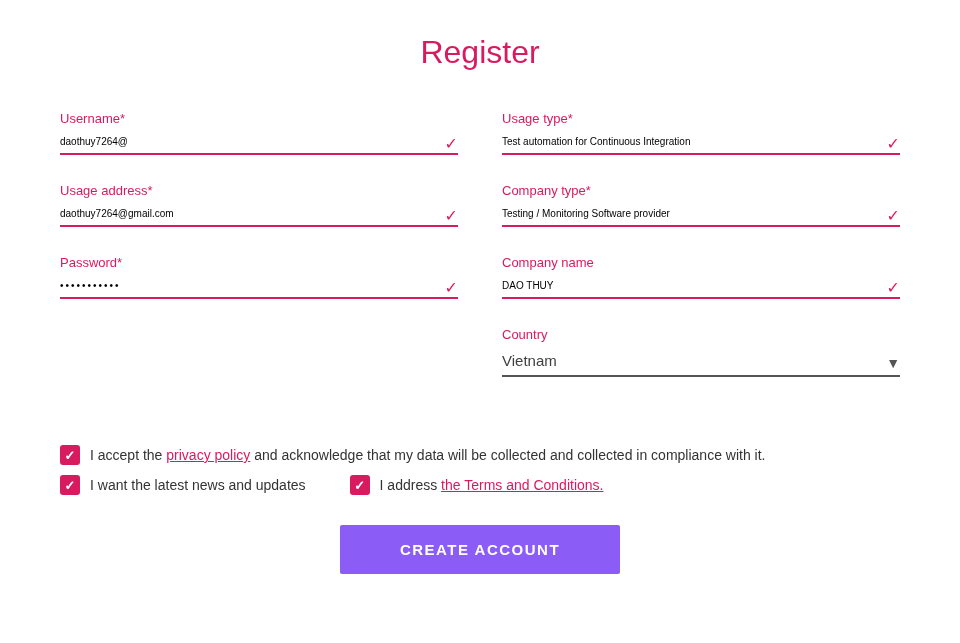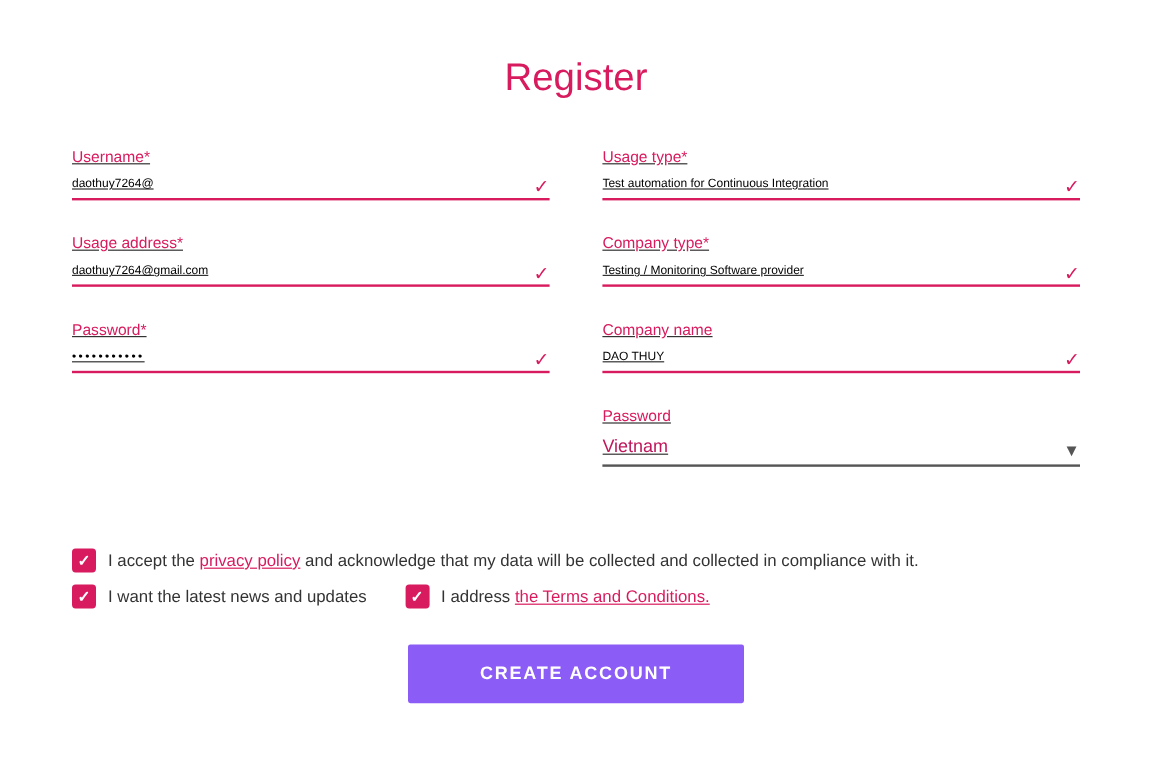--- a/index.html
+++ b/index.html
@@ -6,37 +6,36 @@
     body {
       font-family: 'Segoe UI', Arial, sans-serif;
       background: #fff;
       color: #333;
       min-height: 643px;
       width: 960px;
     }
 
     .page-container {
       max-width: 960px;
-      margin: 16px auto;
+      margin: 4px auto;
       padding: 30px 60px 40px;
     }
 
     .page-title {
       text-align: center;
       font-size: 32px;
       font-weight: 300;
       color: #d81b5e;
       margin-bottom: 40px;
     }
 
     .form-grid {
       display: grid;
       grid-template-columns: 1fr 1fr;
       gap: 0 44px;
-      text-decoration: underline;
     }
 
     .form-col {
       display: flex;
       flex-direction: column;
     }
 
     .form-group {
       margin-bottom: 28px;
       position: relative;
@@ -83,21 +82,21 @@
       display: flex;
       align-items: center;
     }
 
     .form-select {
       width: 100%;
       border: none;
       border-bottom: 2px solid #555;
       outline: none;
       font-size: 15px;
-      color: #be185d;
+      color: #404040;
       padding: 4px 28px 6px 0;
       background: transparent;
       appearance: none;
       -webkit-appearance: none;
       cursor: pointer;
     }
 
     .select-arrow {
       position: absolute;
       right: 0;
@@ -115,21 +114,21 @@
       display: flex;
       align-items: center;
       margin-bottom: 10px;
       font-size: 14px;
       color: #333;
     }
 
     .checkbox-row-multi {
       display: flex;
       align-items: center;
-      gap: 32px;
+      gap: 44px;
       margin-bottom: 10px;
     }
 
     .checkbox-item {
       display: flex;
       align-items: center;
       font-size: 14px;
       color: #333;
     }
 
@@ -234,21 +233,21 @@
 
       <div class="form-group">
         <label class="form-label">Company name</label>
         <div class="form-input-wrapper">
           <input type="text" class="form-input" value="DAO THUY" style="">
           <span class="checkmark">✓</span>
         </div>
       </div>
 
       <div class="form-group">
-        <label class="form-label">Password</label>
+        <label class="form-label">Country</label>
         <div class="form-select-wrapper">
           <select class="form-select">
             <option value="Vietnam">Vietnam</option>
             <option value="USA">USA</option>
             <option value="UK">UK</option>
           </select>
           <span class="select-arrow">▼</span>
         </div>
       </div>
 

